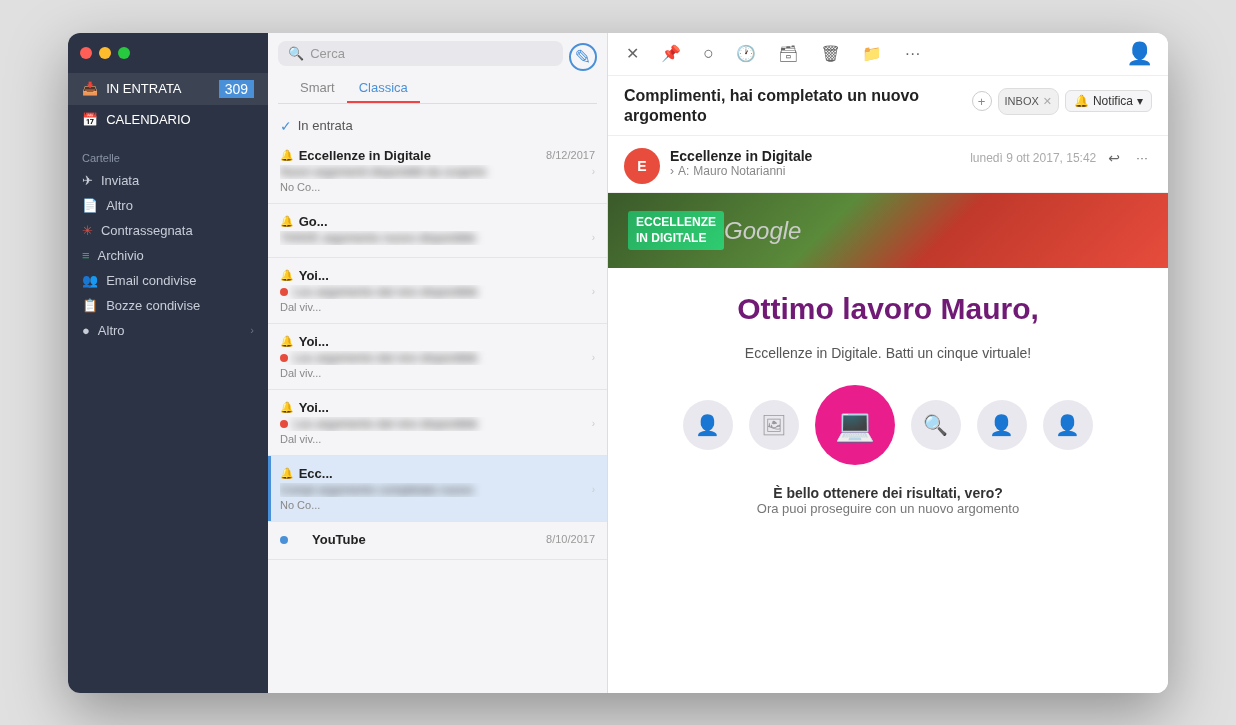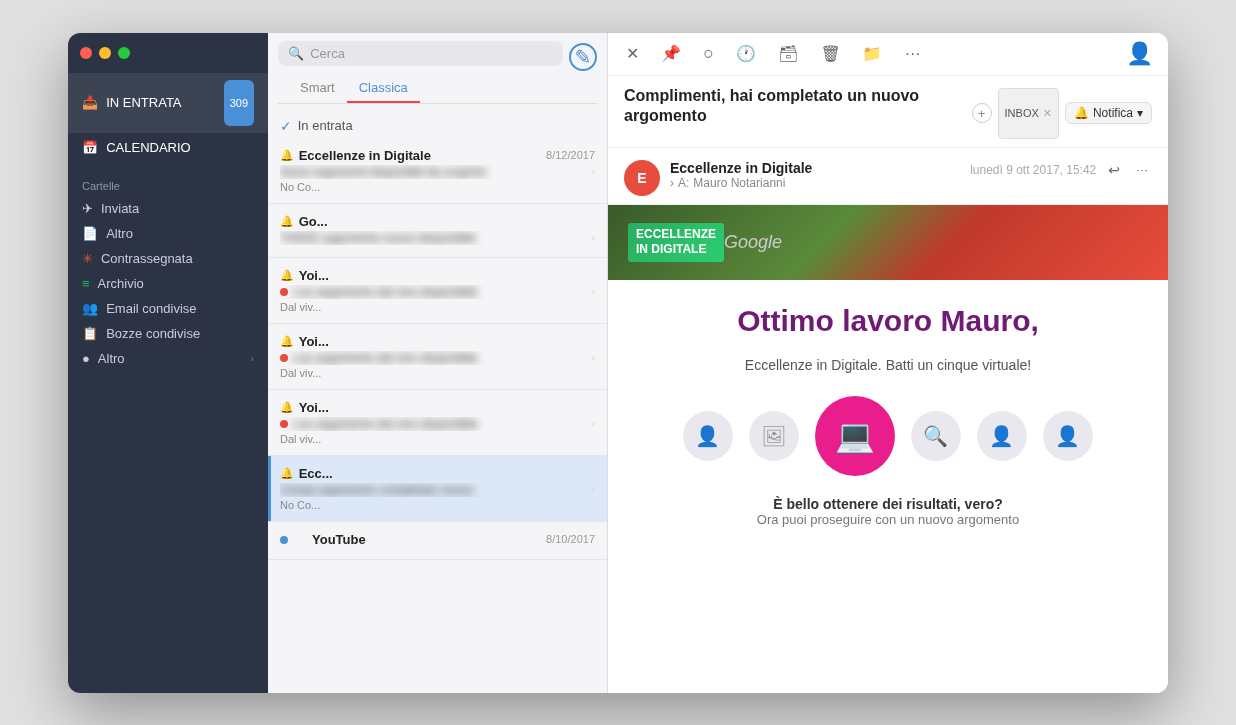--- a/index.html
+++ b/index.html
@@ -51,23 +51,23 @@
       font-size: 13px;
       cursor: pointer;
     }
     .sidebar-nav-item.active {
       background: rgba(255,255,255,0.08);
     }
     .sidebar-nav-item .badge {
       margin-left: auto;
       background: #4a90d9;
       color: #fff;
-      font-size: 11px;
-      padding: 17px 6px;
-      border-radius: 6px;
+      font-size: 14px;
+      padding: 1px 6px;
+      border-radius: 0;
     }
     .sidebar-section-label {
       color: #8a95a8;
       font-size: 11px;
       padding: 10px 14px 4px;
       text-transform: none;
     }
     .sidebar-folder-item {
       display: flex;
       align-items: center;
@@ -269,22 +269,22 @@
       border-radius: 50%;
       width: 20px; height: 20px;
       font-size: 13px;
       cursor: pointer;
       color: #888;
       display: flex; align-items: center; justify-content: center;
     }
     .tag {
       background: #f0f0f0;
       border: 1px solid #ddd;
-      border-radius: 4px;
-      padding: 18px 6px;
+      border-radius: 9px;
+      padding: 6px 6px;
       font-size: 11px;
       color: #555;
       display: flex;
       align-items: center;
       gap: 4px;
     }
     .tag .tag-x { color: #aaa; cursor: pointer; }
     .notify-btn {
       background: #f5f5f7;
       border: 1px solid #ddd;
@@ -625,21 +625,21 @@
         </div>
       </div>
       <div class="email-content">
         <div class="email-banner">
           <div style="display:flex;flex-direction:column;align-items:flex-start;">
             <div style="background:linear-gradient(135deg,#27ae60,#2ecc71);color:#fff;font-size:12px;font-weight:800;padding:4px 8px;border-radius:3px;line-height:1.3;">
               <span>ECCELLENZE</span><br>
               <span>IN DIGITALE</span>
             </div>
           </div>
-          <div style="color:#ccc;font-size:18px;font-style:italic;font-weight:300;">Google</div>
+          <div style="color:#ccc;font-size:24px;font-style:italic;font-weight:300;">Google</div>
         </div>
         <div class="email-main-content">
           <h2 class="email-main-title">Ottimo lavoro Mauro,</h2>
           <p class="email-main-body">Eccellenze in Digitale. Batti un cinque virtuale!</p>
           <div class="email-icon-row">
             <div class="email-icon-circle">👤</div>
             <div class="email-icon-circle">🖼</div>
             <div class="email-icon-circle main">💻</div>
             <div class="email-icon-circle">🔍</div>
             <div class="email-icon-circle">👤</div>

